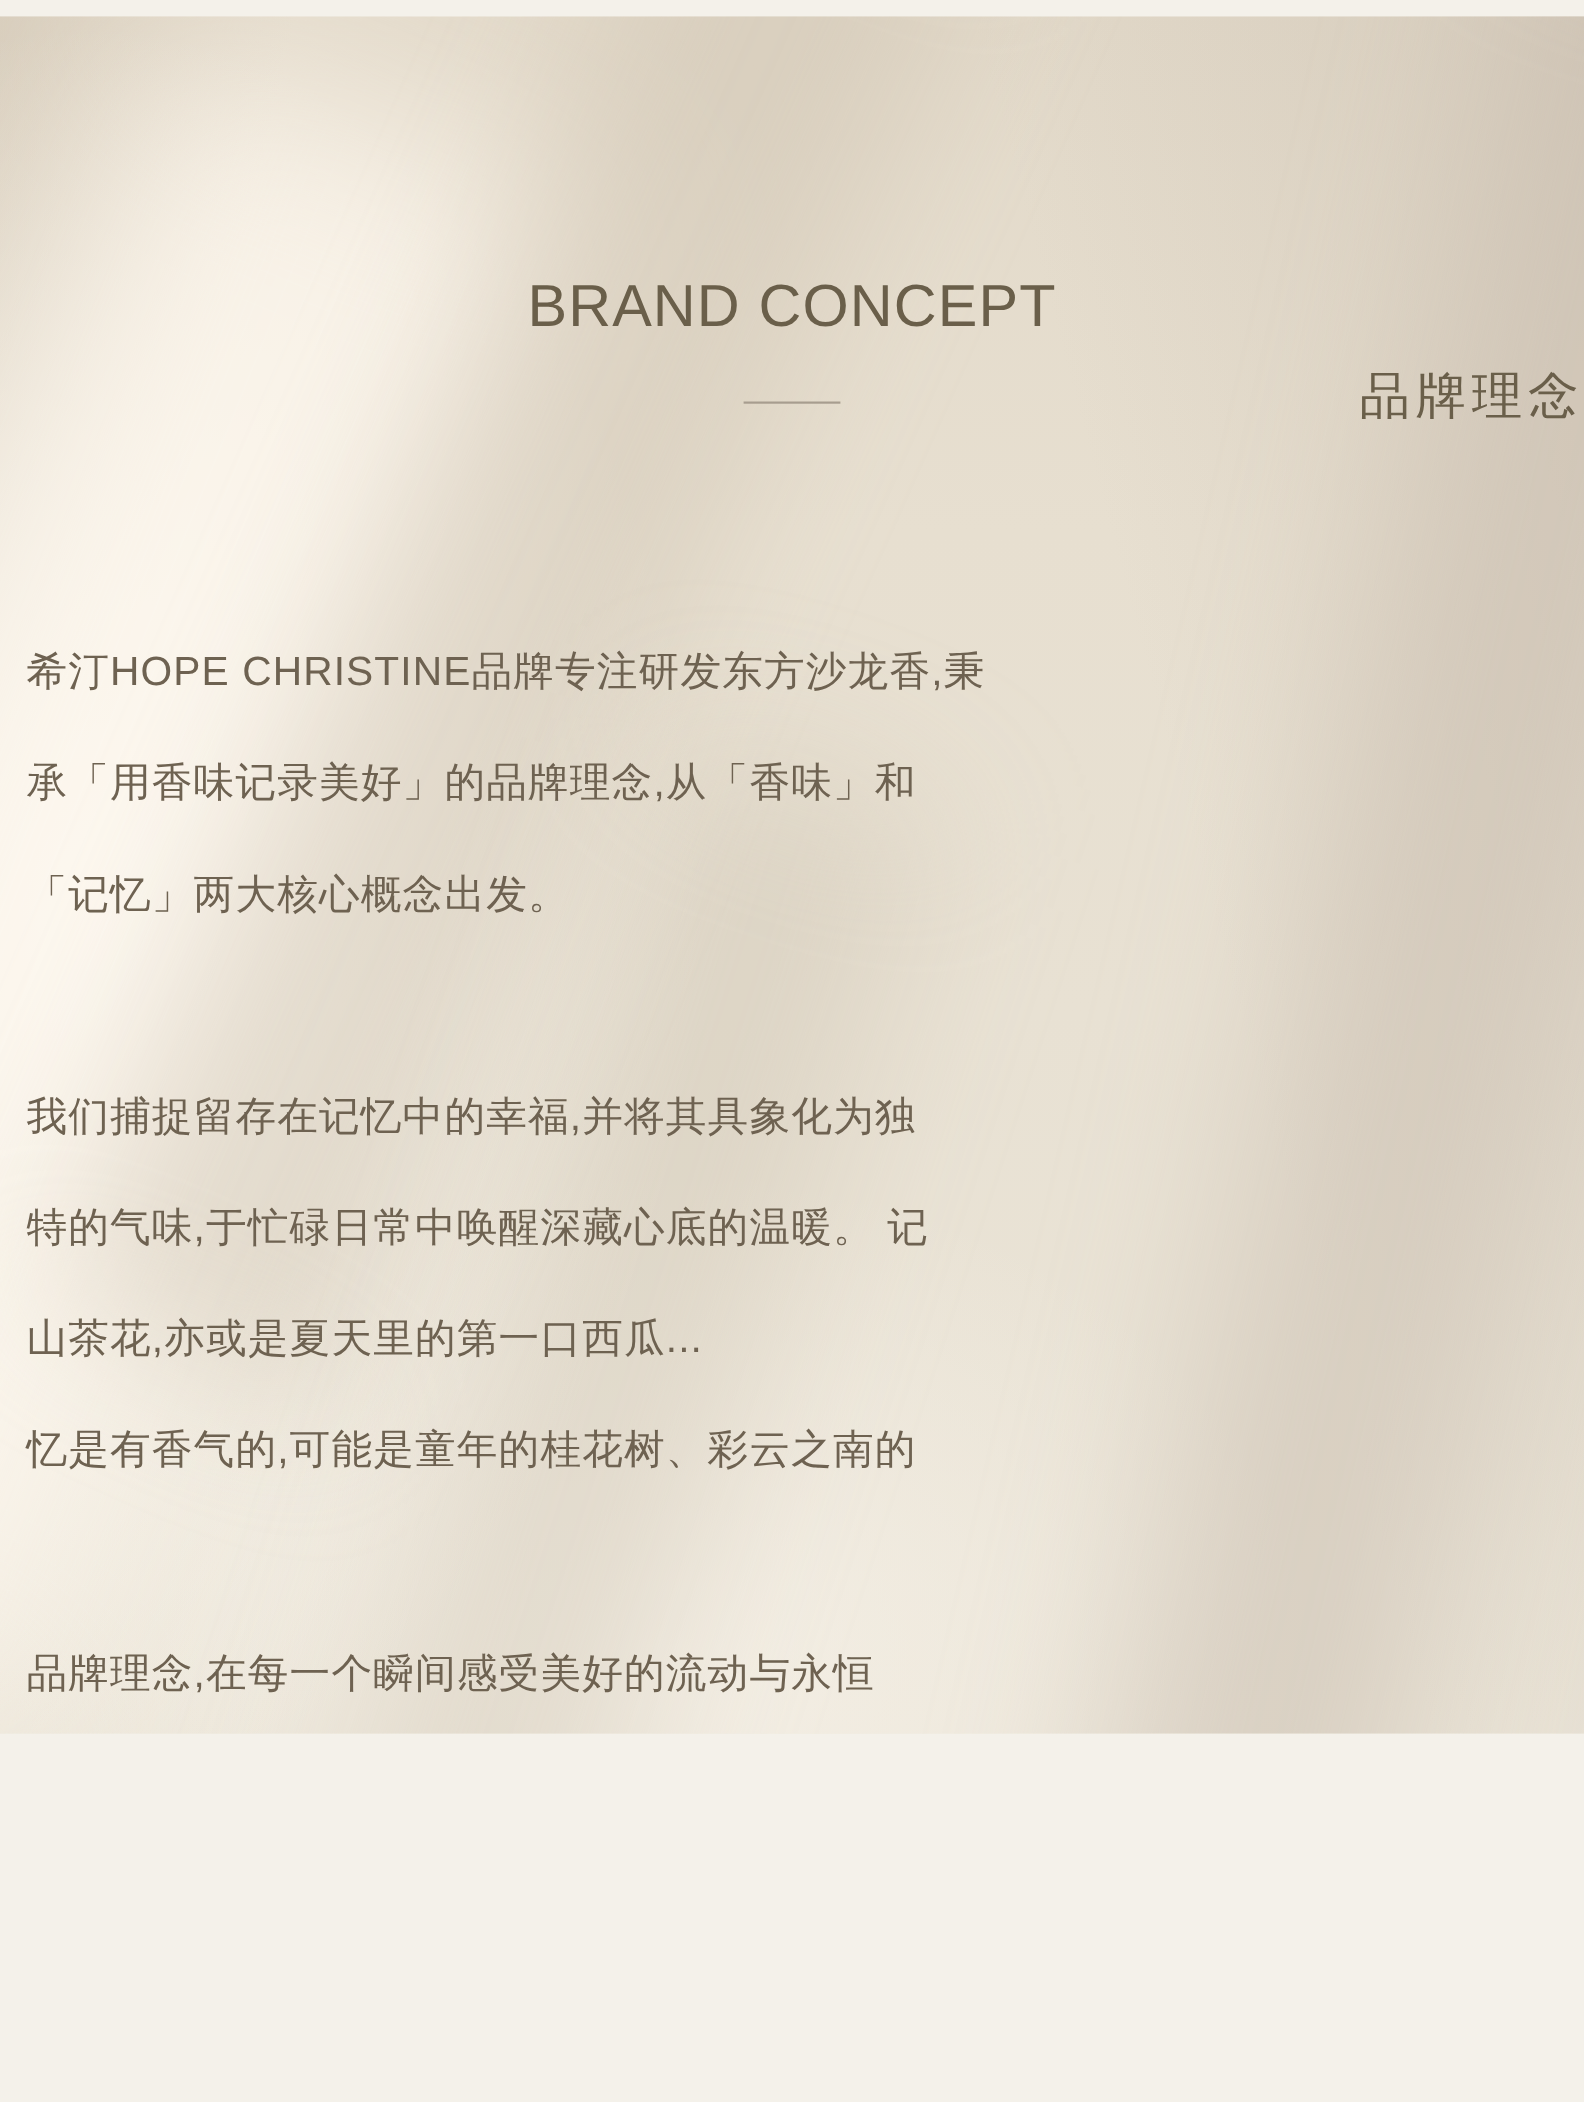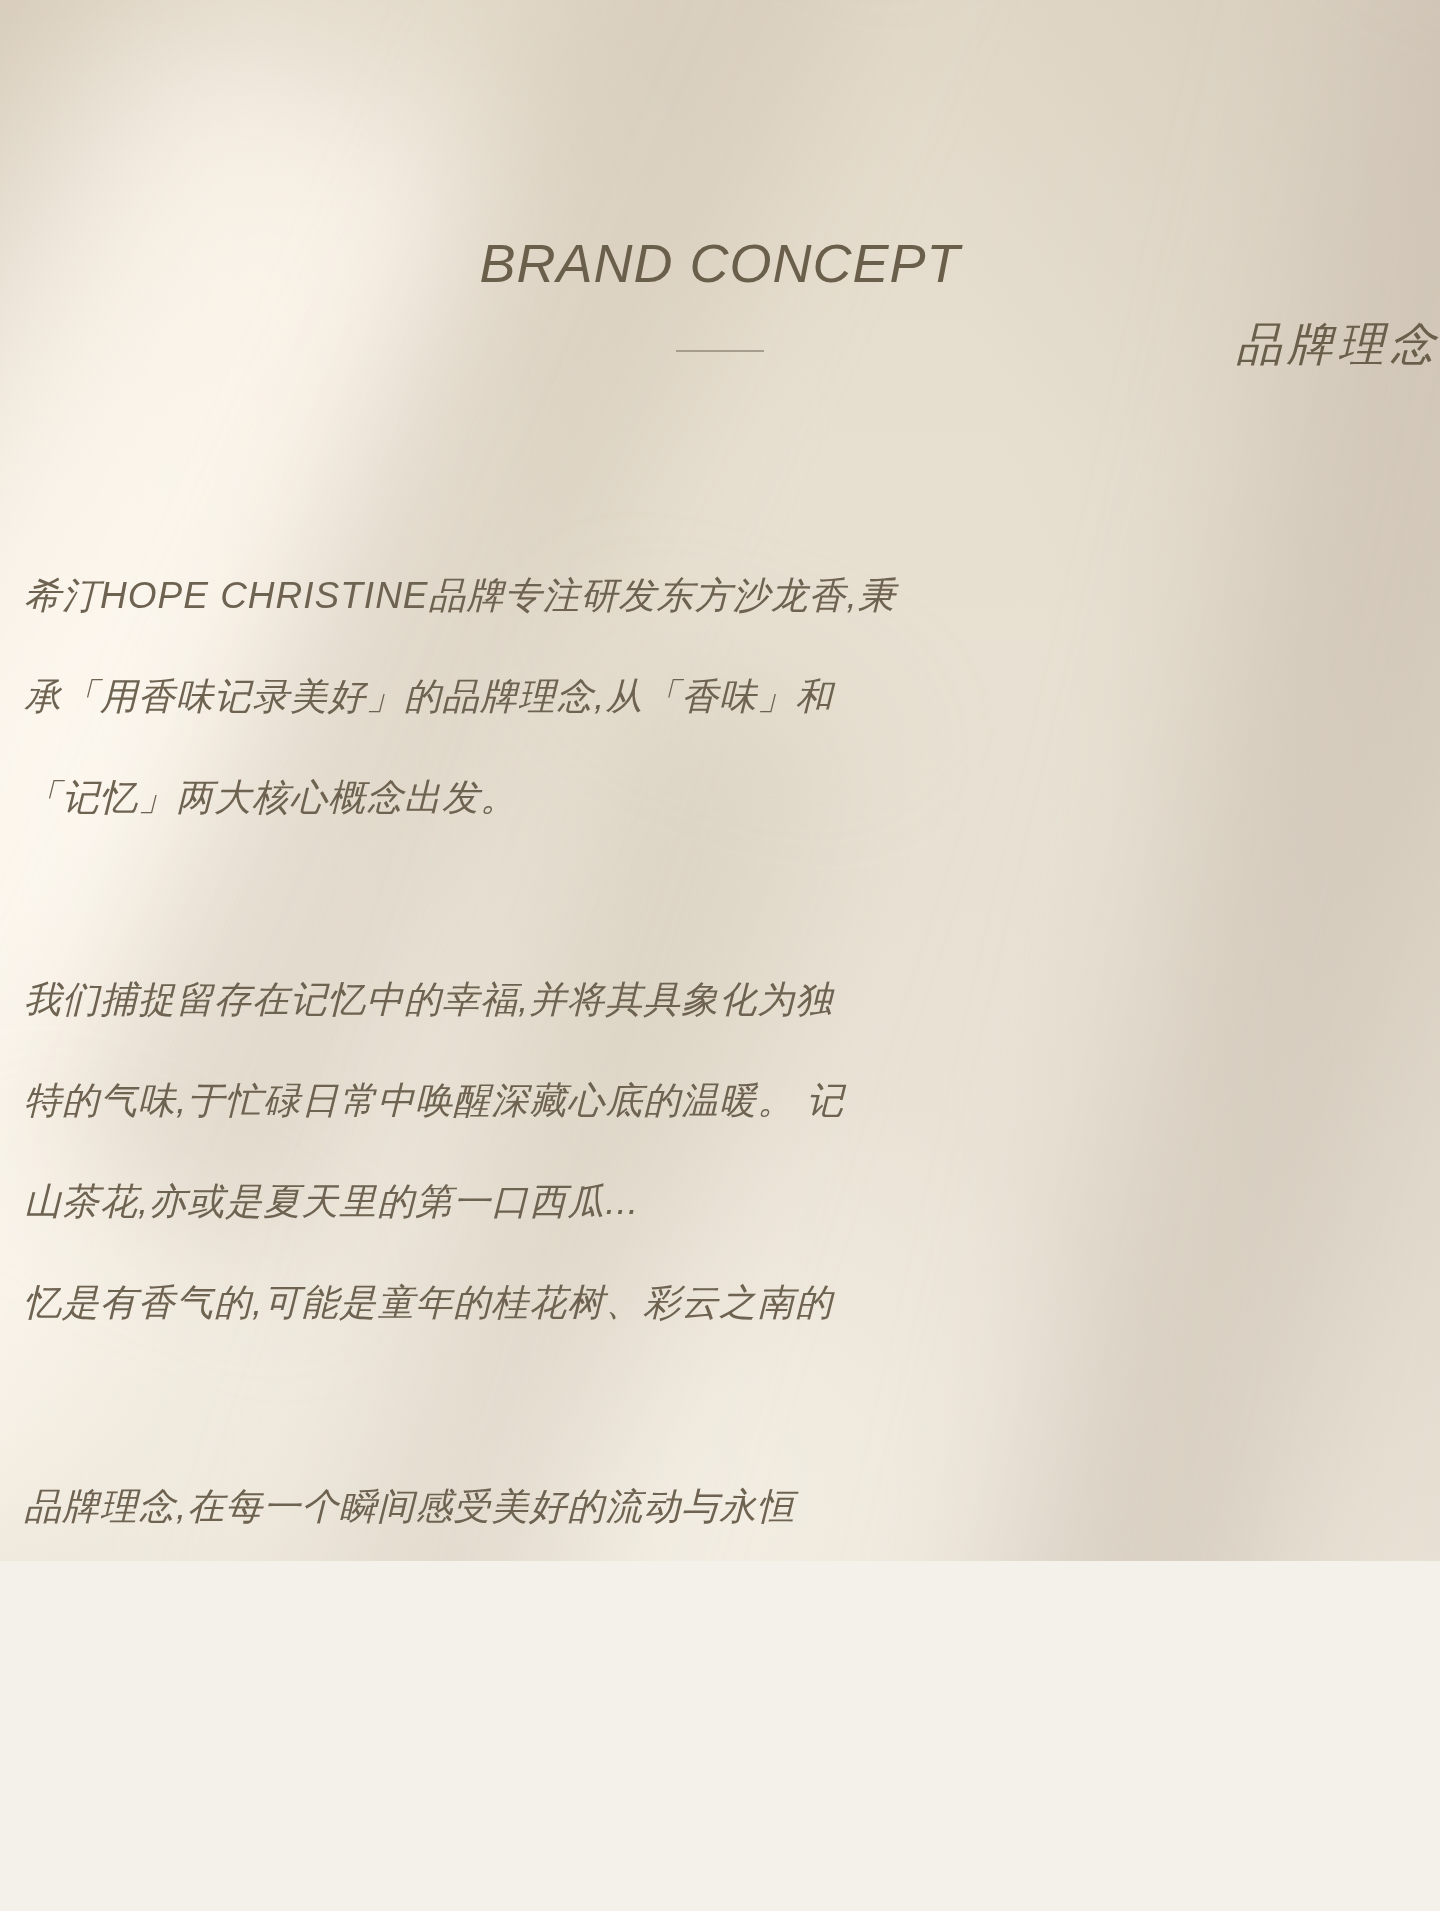--- a/index.html
+++ b/index.html
@@ -5,29 +5,28 @@
   html, body {
     margin: 0;
     padding: 0;
     background: #f4f1ea;
     font-family: "Liberation Sans", "DejaVu Sans", sans-serif;
   }
   .page {
     position: relative;
     width: 1440px;
     height: 1561px;
-    margin: 0 auto;
+    margin: 15px auto;
     overflow: hidden;
     background:
       radial-gradient(900px 1300px at 6% 52%, rgba(250,246,238,0.85), rgba(250,246,238,0) 62%),
       radial-gradient(1000px 750px at 42% 96%, rgba(247,242,233,0.75), rgba(247,242,233,0) 60%),
       linear-gradient(103deg, rgba(206,194,176,0.50) 0%, rgba(206,194,176,0) 15%),
       linear-gradient(255deg, rgba(200,189,174,0.45) 0%, rgba(200,189,174,0) 30%),
       linear-gradient(180deg, #e2d9c9 0%, #e7dfd0 30%, #e8e1d3 58%, #ebe5d8 100%);
-    font-style: italic;
   }
   .streak {
     position: absolute;
     pointer-events: none;
   }
   .streak-bright-left {
     top: 40px; left: -140px;
     width: 430px; height: 1500px;
     background: rgba(255,250,241,0.70);
     transform: rotate(22deg);

